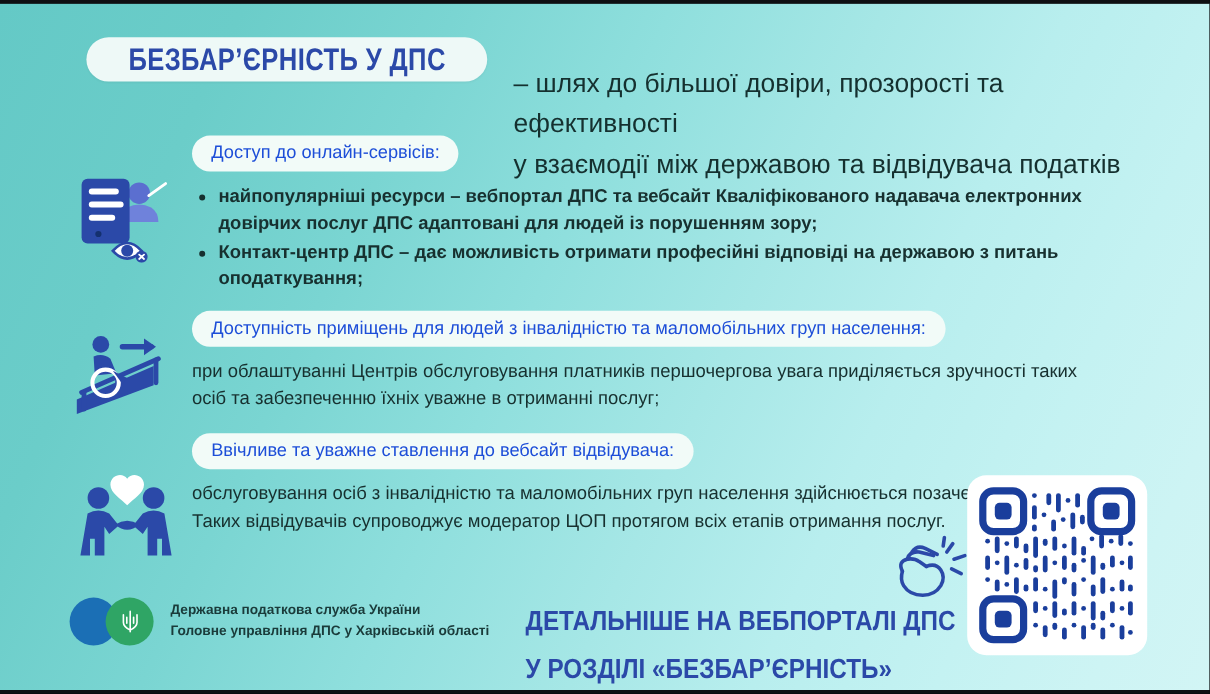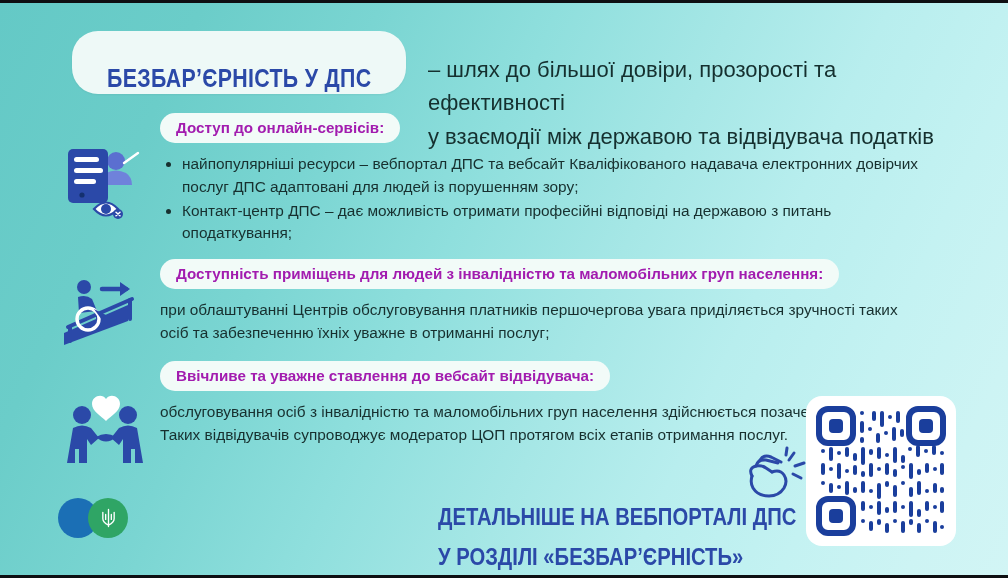--- a/index.html
+++ b/index.html
@@ -20,24 +20,24 @@
         #b8eeee 70%,
         #c4f2f2 82%,
         #cdf4f4 92%,
         #d2f5f5 100%);
     border-top:3px solid #0e0f12;
     border-bottom:3px solid #0e0f12;
   }
   
   .title-pill{
     position:absolute;left:72px;top:28px;
-    width:334px;height:63px;
+    width:334px;height:37px;
     background:#eef9f7;
     border-radius:26px;
-    display:flex;align-items:flex-end;justify-content:center;
+    display:flex;align-items:center;justify-content:center;
     box-shadow:0 1px 2px rgba(0,0,0,.05);
   }
   .title-pill span{
     color:#2b49a8;
     font-weight:bold;
     font-size:26px;
     letter-spacing:.4px;
     transform:scaleX(.82);
     white-space:nowrap;
   }
@@ -49,38 +49,39 @@
     font-weight:400;
     margin-top:20px;
   }
   
   .section{position:absolute;}
   .sec-pill{
     display:inline-block;
     background:#f2fbf8;
     border-radius:18px;
     padding:6px 16px 7px 16px;
-    color:#a21caf;
+    color:#1d4ed8;
     font-size:15.2px;
-    font-weight:bold;
+    font-weight:normal;
     white-space:nowrap;
     line-height:1.15;
   }
   .sec-body{
     margin-top:10px;
     color:#17302f;
     font-size:15.4px;
     line-height:1.45;
     font-weight:500;
   }
   .bullets{margin:0;padding:0;list-style:none;}
   .bullets li{
     position:relative;
     padding-left:22px;
     margin-bottom:2px;
+    font-weight:bold;
   }
   .bullets li::before{
     content:"";
     position:absolute;left:6px;top:9px;
     width:5px;height:5px;border-radius:50%;
     background:#17302f;
   }
   
   #sec1{left:160px;top:110px;width:760px;}
   #sec2{left:160px;top:256px;width:760px;}
@@ -204,20 +205,24 @@
   </div>
 
   <div class="footer-logo">
     <div class="logo-circles">
       <div class="c-blue"></div>
       <div class="c-green">
         <svg viewBox="0 0 24 28" width="17" height="20" aria-hidden="true">
           <path d="M12 2 L12 26 M4 6 L4 15 q0 5 8 9 q8 -4 8 -9 L20 6 M8 9 L8 16 M16 9 L16 16" stroke="#ffffff" stroke-width="1.9" fill="none" stroke-linecap="round"></path>
         </svg>
       </div>
+    </div>
+    <div class="footer-org">
+      <div>Державна податкова служба України</div>
+      <div>Головне управління ДПС у Харківській області</div>
     </div>
   </div>
 
   <div class="cta">
     <div>ДЕТАЛЬНІШЕ НА ВЕБПОРТАЛІ ДПС</div>
     <div>У РОЗДІЛІ «БЕЗБАР’ЄРНІСТЬ»</div>
   </div>
 
   <div class="hand-icon">
     <svg viewBox="0 0 66 62" width="66" height="62" aria-hidden="true">

